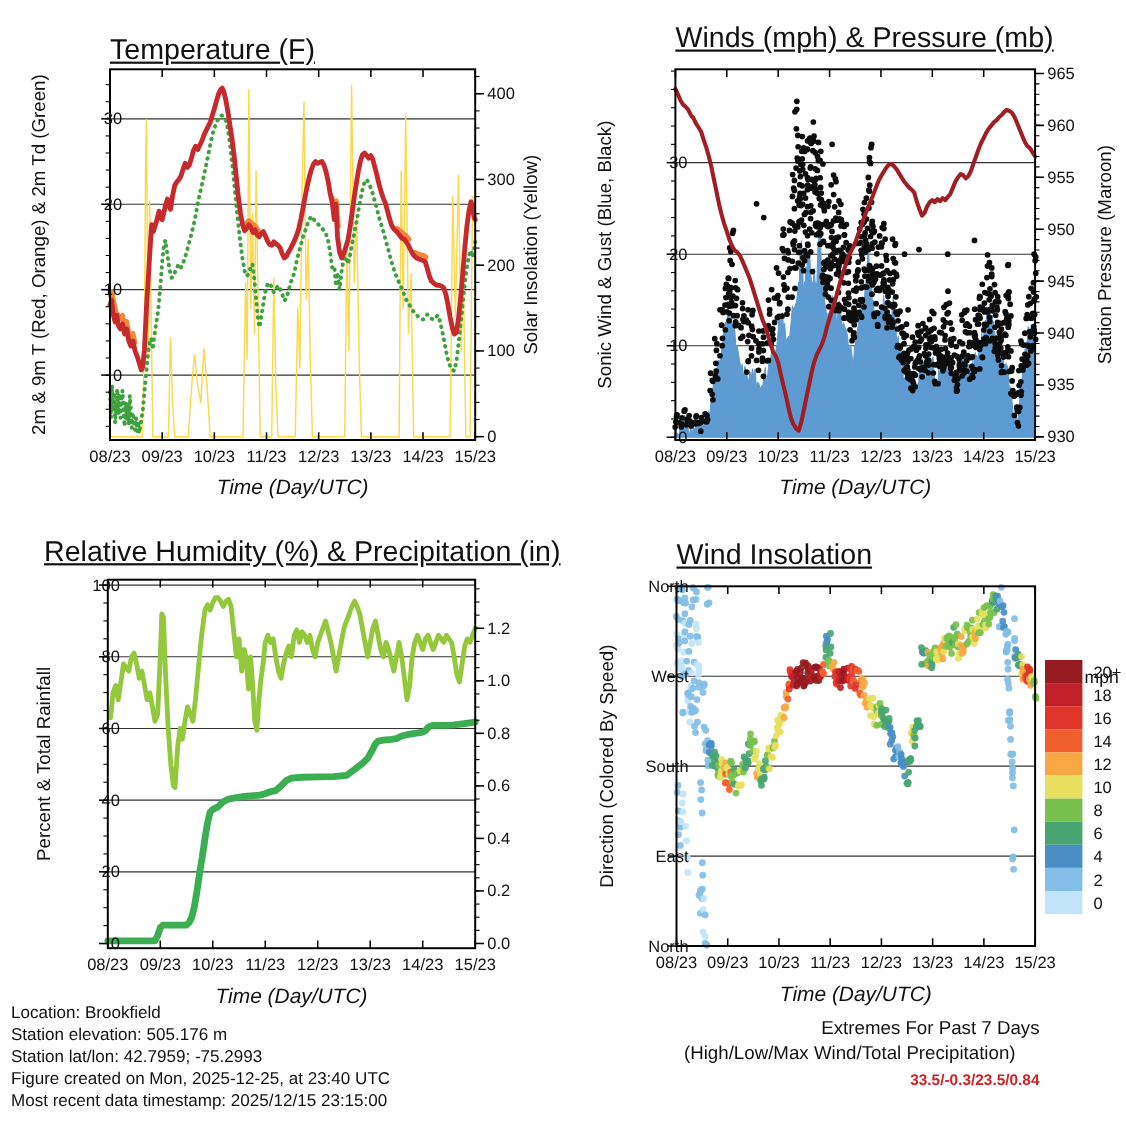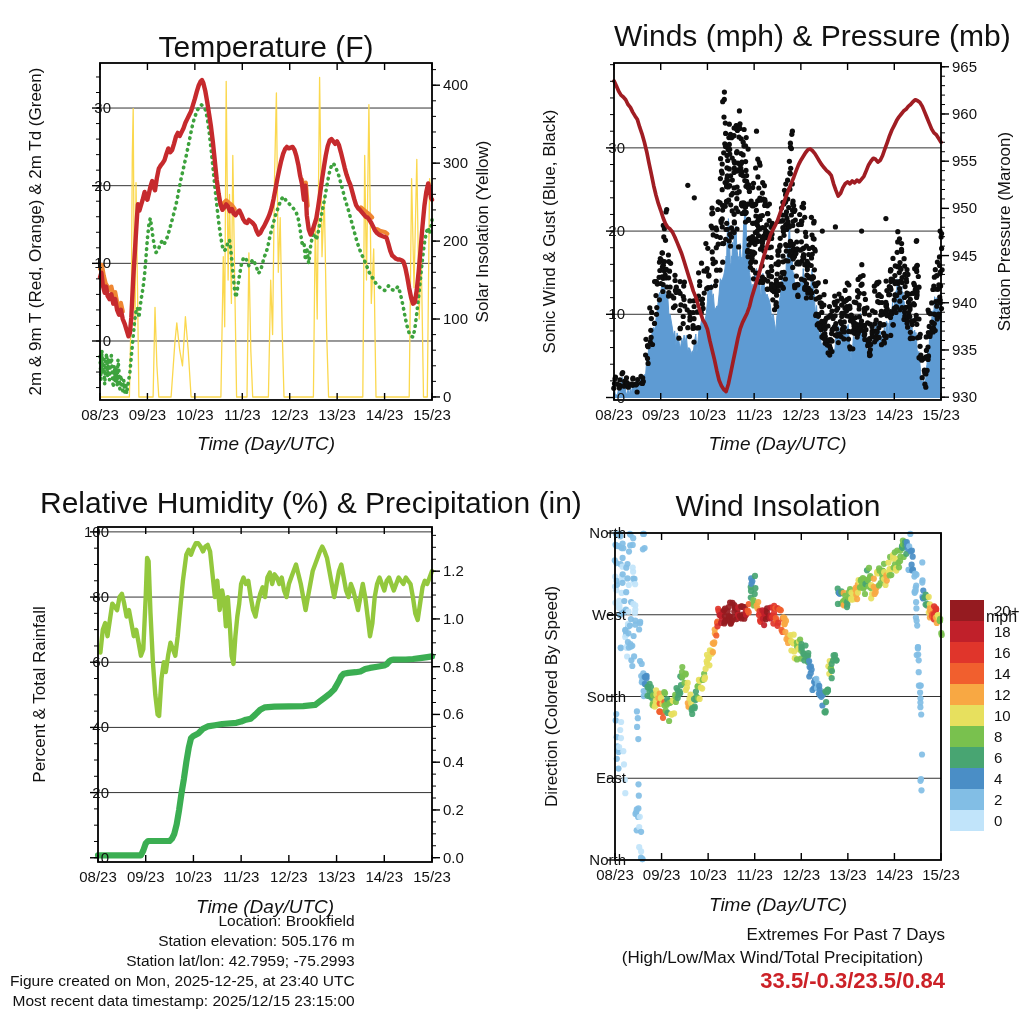--- a/index.html
+++ b/index.html
@@ -1,28 +1,28 @@
 <!DOCTYPE html>
 <html><head>
 <meta charset="utf-8">
 <style>
   html,body{margin:0;padding:0;background:#fff;}
   #page{position:relative;width:1024px;height:1024px;background:#fff;overflow:hidden;
         font-family:"Liberation Sans","DejaVu Sans",sans-serif;color:#111;}
   svg{position:absolute;left:0;top:0;}
   .abs{position:absolute;}
-  .panel-title{font-size:30px;text-align:center;white-space:nowrap;}
+  .panel-title{font-size:26px;text-align:left;white-space:nowrap;text-decoration:underline;}
   .xlab{font-size:19px;text-align:center;font-style:italic;}
   .ylab{font-size:17px;text-align:center;transform:rotate(-90deg);transform-origin:0 0;white-space:nowrap;}
   .legend-title{font-size:16px;margin-top:32px;}
   .footer-line{font-size:15.5px;line-height:20px;white-space:nowrap;}
   .extremes{width:345px;text-align:right;}
   .extremes-l1{font-size:17px;line-height:23px;}
   .extremes-l2{font-size:17px;line-height:23px;text-align:center;}
-  .extremes-values{font-size:22px;line-height:24px;font-weight:bold;}
+  .extremes-values{font-size:14px;line-height:24px;font-weight:bold;}
 </style>
 </head>
 <body>
 
 <div id="page">
   <svg id="charts" width="1024" height="1024">
       <g>
         <line x1="100" y1="340.9861751152074" x2="432" y2="340.9861751152074" stroke="#333" stroke-width="1"></line>
         <line x1="100" y1="263.33640552995394" x2="432" y2="263.33640552995394" stroke="#333" stroke-width="1"></line>
         <line x1="100" y1="185.68663594470044" x2="432" y2="185.68663594470044" stroke="#333" stroke-width="1"></line>
@@ -2121,21 +2121,21 @@
 
   <div class="abs ylab" style="left:26px;top:400px;width:337px;">2m &amp; 9m T (Red, Orange) &amp; 2m Td (Green)</div>
   <div class="abs ylab" style="left:473px;top:400px;width:337px;">Solar Insolation (Yellow)</div>
   <div class="abs ylab" style="left:540px;top:400px;width:337px;">Sonic Wind &amp; Gust (Blue, Black)</div>
   <div class="abs ylab" style="left:995px;top:400px;width:337px;">Station Pressure (Maroon)</div>
   <div class="abs ylab" style="left:30px;top:862px;width:335px;">Percent &amp; Total Rainfall</div>
   <div class="abs ylab" style="left:542px;top:860px;width:327px;">Direction (Colored By Speed)</div>
 
   <div class="abs legend-title" style="left:986px;top:576px;">mph</div>
 
-  <div class="abs" style="left:10px;top:911px;text-align:right;">
+  <div class="abs" style="left:10px;top:911px;">
     <div class="footer-line">Location: Brookfield</div>
     <div class="footer-line">Station elevation: 505.176 m</div>
     <div class="footer-line">Station lat/lon: 42.7959; -75.2993</div>
     <div class="footer-line">Figure created on Mon, 2025-12-25, at 23:40 UTC</div>
     <div class="footer-line">Most recent data timestamp: 2025/12/15 23:15:00</div>
   </div>
 
   <div class="abs extremes" style="left:600px;top:923px;">
     <div class="extremes-l1">Extremes For Past 7 Days</div>
     <div class="extremes-l2">(High/Low/Max Wind/Total Precipitation)</div>

